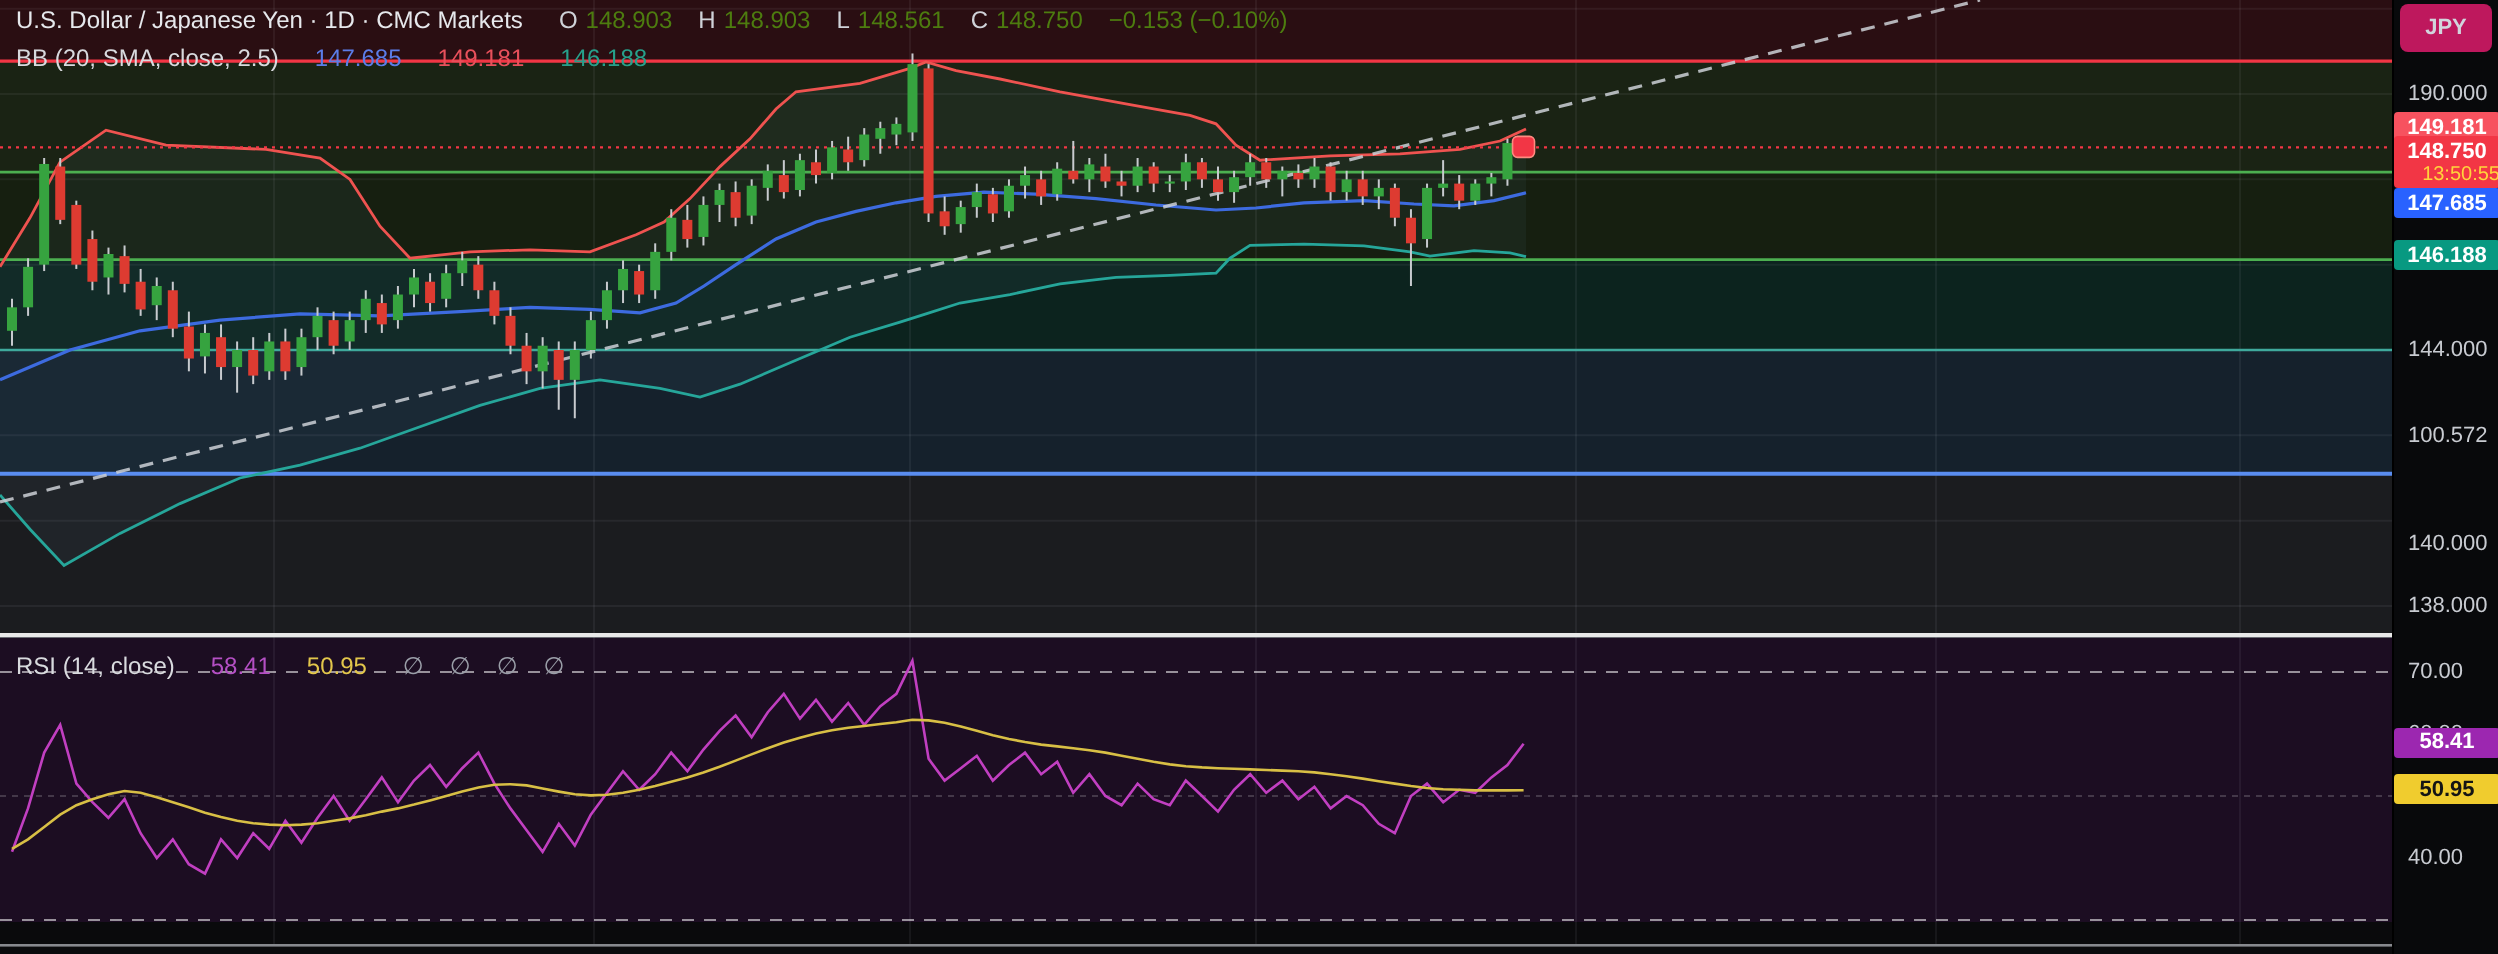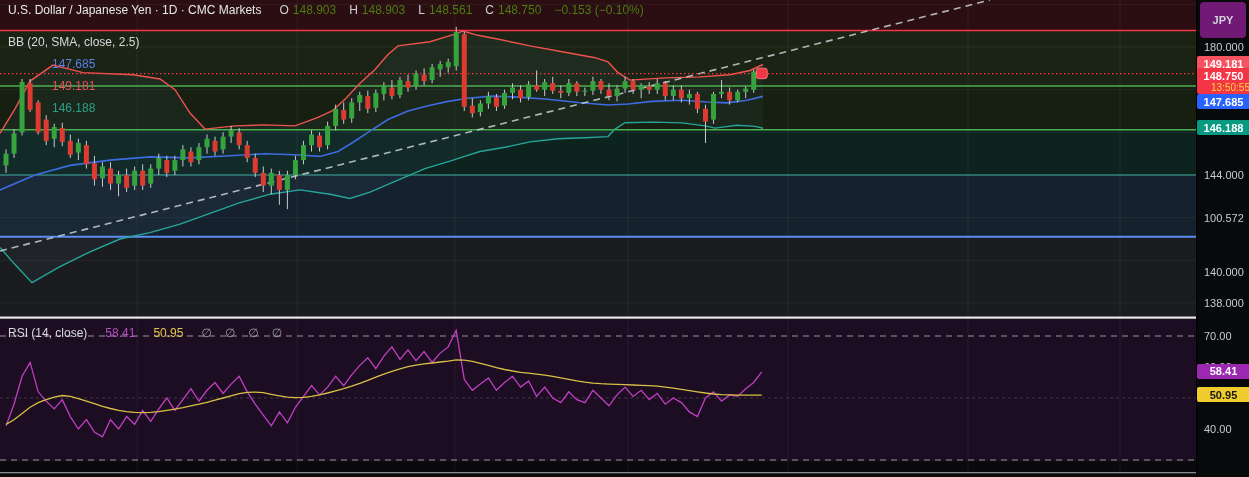--- a/index.html
+++ b/index.html
@@ -2,36 +2,36 @@
 <html><head>
 <meta charset="utf-8">
 <style>
   html,body{margin:0;padding:0;background:#131722;}
   .stage{position:relative;width:1249px;height:477px;overflow:hidden;
          font-family:"Liberation Sans",sans-serif;background:#131722;}
   #cv{position:absolute;left:0;top:0;}
   .legend-row{position:absolute;left:8px;display:flex;align-items:center;gap:4px;
               font-size:12px;color:#d8dade;white-space:pre;z-index:5;line-height:14px;}
   .legend1{top:3px;}
-  .legend2{top:35px;flex-direction:column;}
+  .legend2{top:22px;}
   .legendR{top:326px;}
   .lg-title{color:#e6e8ec;font-weight:500;}
   .lg-gap{display:inline-block;width:10px;}
   .lg-gap-s{display:inline-block;width:5px;}
   .ohlc-letter{color:#cfd2d8;}
   .c-salmon{color:#4d7c0f;}
   .c-blue{color:#5b7de8;}
   .c-red{color:#e8505b;}
   .c-teal{color:#27a08b;}
   .c-purple{color:#b44fc4;}
   .c-yellow{color:#e2c64b;}
   .c-dim{color:#9a9ea8;}
   .axis{position:absolute;left:1196px;top:0;width:53px;height:477px;background:#08090b;
         border-left:1px solid #000;z-index:6;}
-  .jpy-btn{position:absolute;left:3px;top:2px;width:46px;height:36px;background:#701a75;
+  .jpy-btn{position:absolute;left:3px;top:2px;width:46px;height:24px;background:#be185d;
            border-radius:4px;color:#d1d4dc;font-size:11px;font-weight:600;display:flex;
            align-items:center;justify-content:center;cursor:pointer;}
   .tick{position:absolute;left:7px;height:12px;font-size:11px;color:#c8cbd1;line-height:12px;}
   .badge{position:absolute;left:0;width:53px;text-align:center;font-size:11px;font-weight:600;
          color:#fff;border-radius:2px;display:flex;flex-direction:column;justify-content:center;}
   .badge .sub{font-size:10px;font-weight:500;line-height:11px;text-align:right;}
 </style>
 </head>
 <body>
 
@@ -305,21 +305,21 @@
     <span class="lg-gap-s"></span>
     <span class="c-dim">∅</span>
     <span class="lg-gap-s"></span>
     <span class="c-dim">∅</span>
     <span class="lg-gap-s"></span>
     <span class="c-dim">∅</span>
   </div>
 
   <div class="axis" id="axis">
     <div class="jpy-btn">JPY</div>
-  <div class="tick" style="top: 41px;">180.000</div>
+  <div class="tick" style="top: 41px;">190.000</div>
       <div class="tick" style="top: 168.998px;">144.000</div>
       <div class="tick" style="top: 211.664px;">100.572</div>
       <div class="tick" style="top: 254.33px; margin-top: 12px;">140.000</div>
       <div class="tick" style="top: 296.996px;">138.000</div>
       <div class="tick" style="top: 330px;">70.00</div>
       <div class="tick" style="top: 361px;">60.00</div>
       <div class="tick" style="top: 423px;">40.00</div>
       <div class="tick" style="top: 454px; margin-top: 39px;">30.00</div>
       <div class="badge" style="background: rgb(247, 82, 95); color: rgb(255, 255, 255); top: 56.4717px; height: 15px;">149.181</div>
       <div class="badge" style="background: rgb(242, 54, 69); color: rgb(255, 255, 255); top: 68.1662px; height: 26px;">

